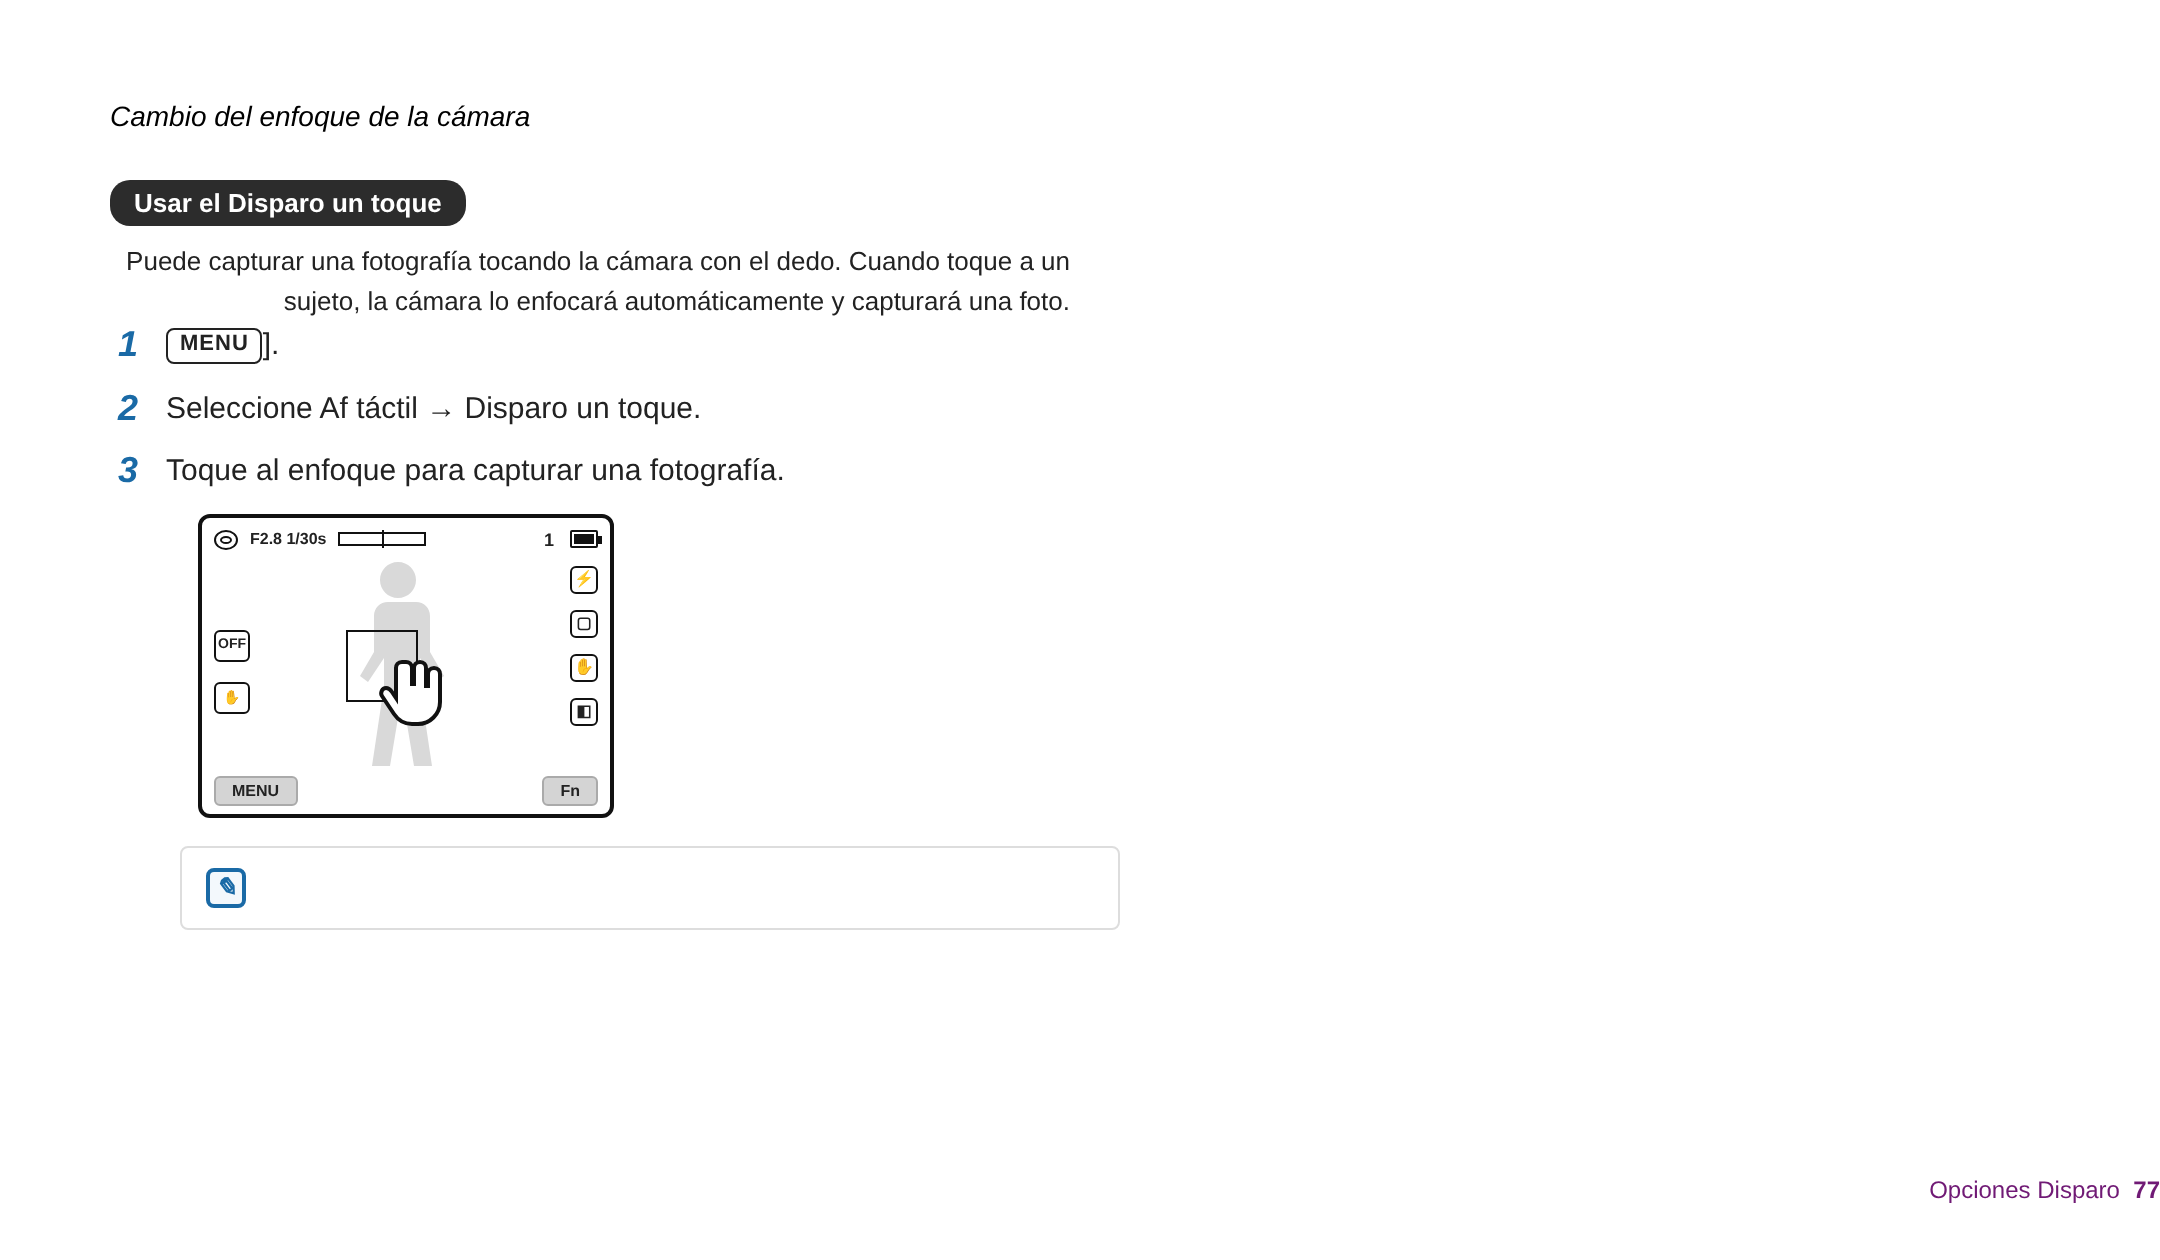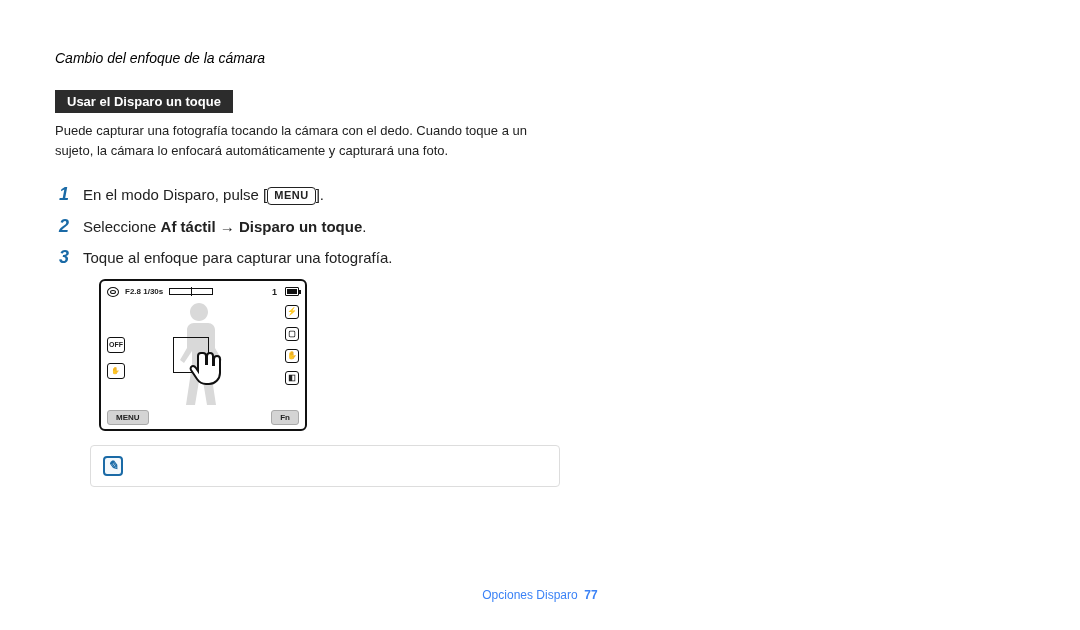--- a/index.html
+++ b/index.html
@@ -1,25 +1,25 @@
 <!DOCTYPE html>
 <html><head>
 <meta charset="utf-8">
 <style>
   * { box-sizing: border-box; margin: 0; padding: 0; }
   html, body { width: 1080px; height: 630px; background: #fff; font-family: -apple-system, "Segoe UI", Arial, sans-serif; color: #222; }
   .page { padding: 50px 55px 20px 55px; position: relative; height: 100%; }
   .running-head { font-size: 14px; color: #000000; margin-bottom: 24px; font-style: italic; }
-  .pill { display: inline-block; background: #2c2c2c; color: #fff; font-weight: 600; font-size: 13px; padding: 4px 12px; border-radius: 0; margin-bottom: 8px; }
-  .intro { font-size: 13px; line-height: 1.5; max-width: 480px; margin-bottom: 24px; }
+  .pill { display: inline-block; background: #2c2c2c; color: #fff; font-weight: 600; font-size: 13px; padding: 4px 12px; border-radius: 10px; margin-bottom: 8px; }
+  .intro { font-size: 13px; line-height: 1.5; max-width: 480px; margin-bottom: 2px; text-align: right; }
   ol.steps { list-style: none; counter-reset: none; }
   ol.steps > li { display: flex; align-items: flex-start; gap: 14px; margin-bottom: 10px; font-size: 15px; }
   ol.steps > li .num { font-style: italic; font-weight: 600; color: #1a6aa6; font-size: 18px; line-height: 1.2; width: 14px; text-align: right; }
   ol.steps > li .txt { line-height: 1.4; }
-  .bold { font-weight: 700; }
+  .bold { font-weight: 400; }
   .menu-pill { display: inline-flex; align-items: center; border: 1px solid #222; border-radius: 4px; padding: 0 2px; height: 18px; vertical-align: middle; }
   .menu-pill .inner { font-weight: 700; font-size: 11px; letter-spacing: 0.5px; padding: 0 4px; }
   
   .camscreen { width: 208px; height: 152px; border: 2px solid #111; border-radius: 6px; background: #fff; position: relative; margin: 10px 0 14px 44px; }
   .topbar { position: absolute; top: 4px; left: 6px; right: 6px; height: 14px; display: flex; align-items: center; gap: 6px; font-size: 8px; font-weight: 700; text-align: center; }
   .topbar .mode-dot { width: 12px; height: 10px; border: 1.5px solid #111; border-radius: 50%; position: relative; }
   .topbar .mode-dot::after { content: ""; position: absolute; inset: 2px; border: 1px solid #111; border-radius: 50%; }
   .topbar .spacer { flex: 1; }
   .topbar .meter { width: 44px; height: 7px; border: 1px solid #111; position: relative; }
   .topbar .meter::before { content: ""; position: absolute; top: -2px; bottom: -2px; left: 50%; width: 1px; background: #111; }
@@ -32,38 +32,38 @@
   .leftcol { position: absolute; left: 6px; top: 56px; display: flex; flex-direction: column; gap: 10px; }
   .licon { width: 18px; height: 16px; border: 1.5px solid #111; border-radius: 3px; display: flex; align-items: center; justify-content: center; font-size: 7px; font-weight: 700; }
   .bottombar { position: absolute; bottom: 4px; left: 6px; right: 6px; display: flex; justify-content: space-between; }
   .sb { background: #d4d4d4; border: 1px solid #aaa; border-radius: 3px; font-size: 8px; font-weight: 700; padding: 2px 8px; }
   .silhouette { position: absolute; left: 66px; top: 18px; width: 64px; height: 112px; }
   .focus-sq { position: absolute; left: 72px; top: 56px; width: 36px; height: 36px; border: 1.5px solid #111; }
   .hand { position: absolute; left: 86px; top: 66px; width: 40px; height: 40px; }
   
   .note { display: flex; gap: 10px; border: 1px solid #ddd; border-radius: 4px; padding: 10px 12px; max-width: 470px; font-size: 12px; line-height: 1.5; margin-left: 35px; }
   .note .nicon { flex: none; width: 20px; height: 20px; border: 2px solid #1a6aa6; border-radius: 4px; color: #1a6aa6; display: flex; align-items: center; justify-content: center; font-weight: 700; font-style: italic; font-size: 13px; background: #f3f8fc; }
-  .footer { position: absolute; bottom: 28px; left: 0; right: 0; text-align: center; font-size: 12px; color: #3b82f6; }
+  .footer { position: absolute; bottom: 28px; left: 0; right: 0; text-align: right; font-size: 12px; color: #701a75; }
   .footer .pn { font-weight: 700; }
 </style>
 </head>
 <body>
 
 <div class="page">
   <div class="running-head">Cambio del enfoque de la cámara</div>
 
   <div class="pill">Usar el Disparo un toque</div>
 
   <p class="intro">Puede capturar una fotografía tocando la cámara con el dedo. Cuando toque a un sujeto, la cámara lo enfocará automáticamente y capturará una foto.</p>
 
   <ol class="steps">
     <li>
       <span class="num">1</span>
       <span class="txt">
-        <span>En el modo Disparo, pulse [</span><span class="menu-pill">
+        <span class="menu-pill">
             <span class="inner">MENU</span>
           </span><span>].</span>
       </span>
     </li>
     <li>
       <span class="num">2</span>
       <span class="txt">
         <span>Seleccione </span><span class="bold">Af táctil</span><span> → </span><span class="bold">Disparo un toque</span><span>.</span>
       </span>
     </li>

